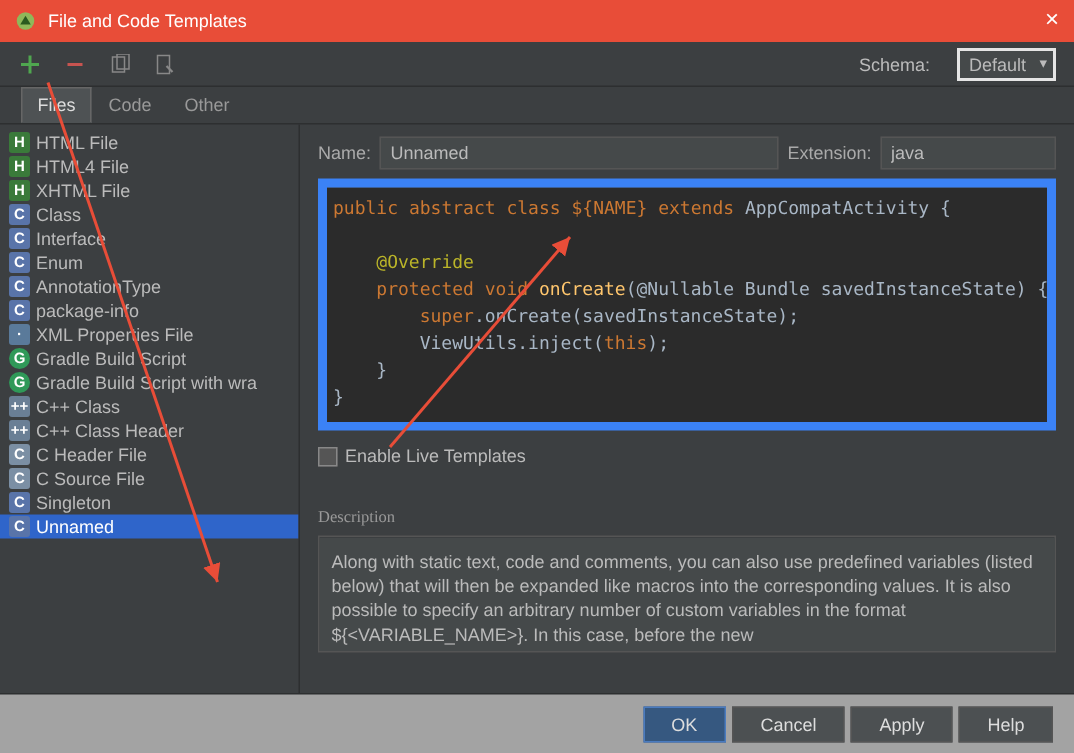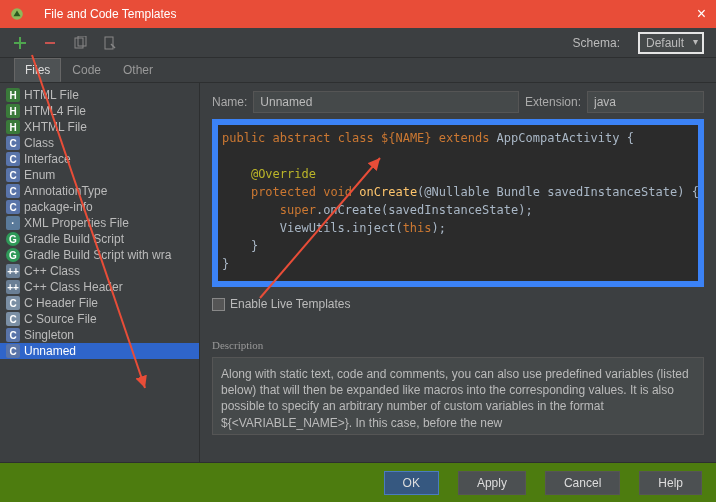--- a/index.html
+++ b/index.html
@@ -1,18 +1,18 @@
 <!DOCTYPE html>
 <html><head>
 <meta charset="utf-8">
 <style>
 * { margin: 0; padding: 0; box-sizing: border-box; }
 body { font-family: "Segoe UI", Tahoma, sans-serif; font-size: 12px; background: #3c3f41; color: #bbbbbb; width: 716px; height: 502px; overflow: hidden; position: relative; }
 .titlebar { height: 28px; background: #e84d38; display: flex; align-items: center; padding: 0 10px; color: #fff; justify-content: space-between; }
-.titlebar-left { display: flex; align-items: flex-start; gap: 20px; }
+.titlebar-left { display: flex; align-items: flex-start; gap: 8px; }
 .titlebar-icon svg { width: 14px; height: 14px; display: block; }
 .titlebar-title { font-size: 12px; color: #fff; }
 .close-x { font-size: 16px; color: #fff; cursor: pointer; }
 
 .toolbar-row { height: 30px; display: flex; align-items: center; justify-content: space-between; padding: 0 12px; border-bottom: 1px solid #2d2f30; }
 .toolbar-left { display: flex; gap: 14px; align-items: center; }
 .tb-icon { width: 16px; height: 16px; display: inline-flex; align-items: center; justify-content: center; cursor: pointer; }
 .schema-row { display: flex; align-items: center; gap: 18px; }
 .schema-select { background: #45494a; border: 2px solid #e5e5e5; color: #bbb; padding: 2px 18px 2px 6px; font-size: 12px; position: relative; }
 .schema-select::after { content: "▾"; position: absolute; right: 4px; top: 2px; font-size: 10px; }
@@ -48,21 +48,21 @@
 .fn { color: #ffc66d; }
 
 .check-row { display: flex; align-items: center; gap: 28px; padding: 4px 0; }
 .check-item { display: flex; align-items: center; gap: 5px; font-size: 12px; }
 .checkbox { width: 13px; height: 13px; border: 1px solid #888; background: #555; display: inline-flex; align-items: center; justify-content: center; }
 .checkbox.checked::after { content: "✓"; font-size: 10px; color: #eee; }
 
 .desc-label { font-size: 11px; color: #999; margin-top: 18px; font-family: Liberation Serif, serif; }
 .desc-box { background: #45494a; border: 1px solid #555; padding: 8px; font-size: 12px; color: #bbb; height: 78px; overflow: auto; line-height: 1.35; }
 
-.button-bar { position: absolute; bottom: 0; left: 0; right: 0; height: 40px; border-top: 1px solid #2d2f30; display: flex; align-items: center; justify-content: flex-end; gap: 19px; padding-right: 14px; background: #4d7c0f; }
+.button-bar { position: absolute; bottom: 0; left: 0; right: 0; height: 40px; border-top: 1px solid #2d2f30; display: flex; align-items: center; justify-content: flex-end; gap: 4px; padding-right: 14px; background: #a3a3a3; }
 .btn { padding: 4px 18px; font-size: 12px; border: 1px solid #555; background: #4c5052; color: #ddd; cursor: pointer; }
 .btn.primary { background: #365880; border-color: #4a7bbf; }
 
 .arrow-overlay { position: absolute; pointer-events: none; z-index: 10; }
 </style>
 </head>
 <body>
 
 <div class="titlebar">
   <div class="titlebar-left">
@@ -211,22 +211,22 @@
     </div>
 
     <div class="desc-label">Description</div>
     <div class="desc-box"><span>Along with static text, code and comments, you can also use predefined variables (listed below) that will then be expanded like macros into the corresponding values.
 It is also possible to specify an arbitrary number of custom variables in the format ${&lt;VARIABLE_NAME&gt;}. In this case, before the new</span></div>
   </div>
 </div>
 
 <div class="button-bar">
   <button class="btn primary">OK</button>
+  <button class="btn">Cancel</button>
   <button class="btn">Apply</button>
-  <button class="btn">Cancel</button>
   <button class="btn">Help</button>
 </div>
 
 <svg class="arrow-overlay" style="left:0; top:0;" width="716" height="502">
   <defs>
       <marker id="ah" markerWidth="8" markerHeight="8" refX="6" refY="3" orient="auto">
         <path d="M0,0 L6,3 L0,6 Z" fill="#e84d38"></path>
       </marker>
     </defs>
   <line x1="32" y1="55" x2="145" y2="388" stroke="#e84d38" stroke-width="2" marker-end="url(#ah)"></line>

